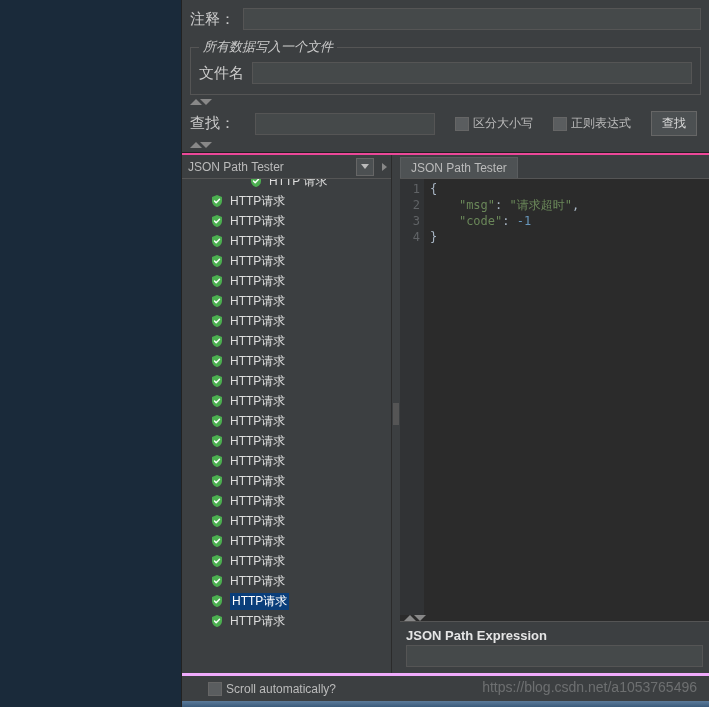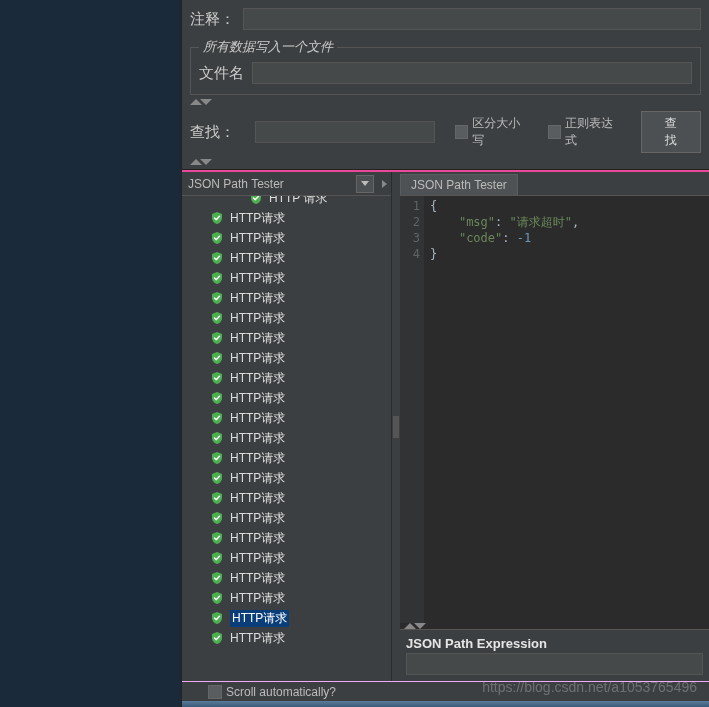--- a/index.html
+++ b/index.html
@@ -105,21 +105,21 @@
   width: 14px;
   height: 14px;
   background: #5a5d5f;
   border: 1px solid #666;
 }
 
 .btn {
   background: #4c5052;
   border: 1px solid #666;
   color: #ddd;
-  padding: 3px 18px;
+  padding: 3px 10px;
   font-size: 12px;
   cursor: pointer;
   font-family: Liberation Serif, serif;
 }
 
 .split-section {
   flex: 1;
   display: flex;
   border-top: 2px solid #ec4899;
   min-height: 0;
@@ -256,22 +256,22 @@
   font-weight: bold;
   color: #e5e5e5;
   display: inline-block;
   padding-right: 8px;
 }
 .expr-input-wrap {
   margin-top: 2px;
 }
 
 .footer-row {
-  height: 20px;
-  border-top: 1px solid #f0abfc;
+  height: 28px;
+  border-top: 3px solid #f0abfc;
   display: flex;
   align-items: center;
   padding: 0 26px;
   gap: 6px;
   background: #3c3f41;
 }
 
 .bottom-strip {
   height: 6px;
   background: linear-gradient(#5a7a9a, #3a5a7a);

